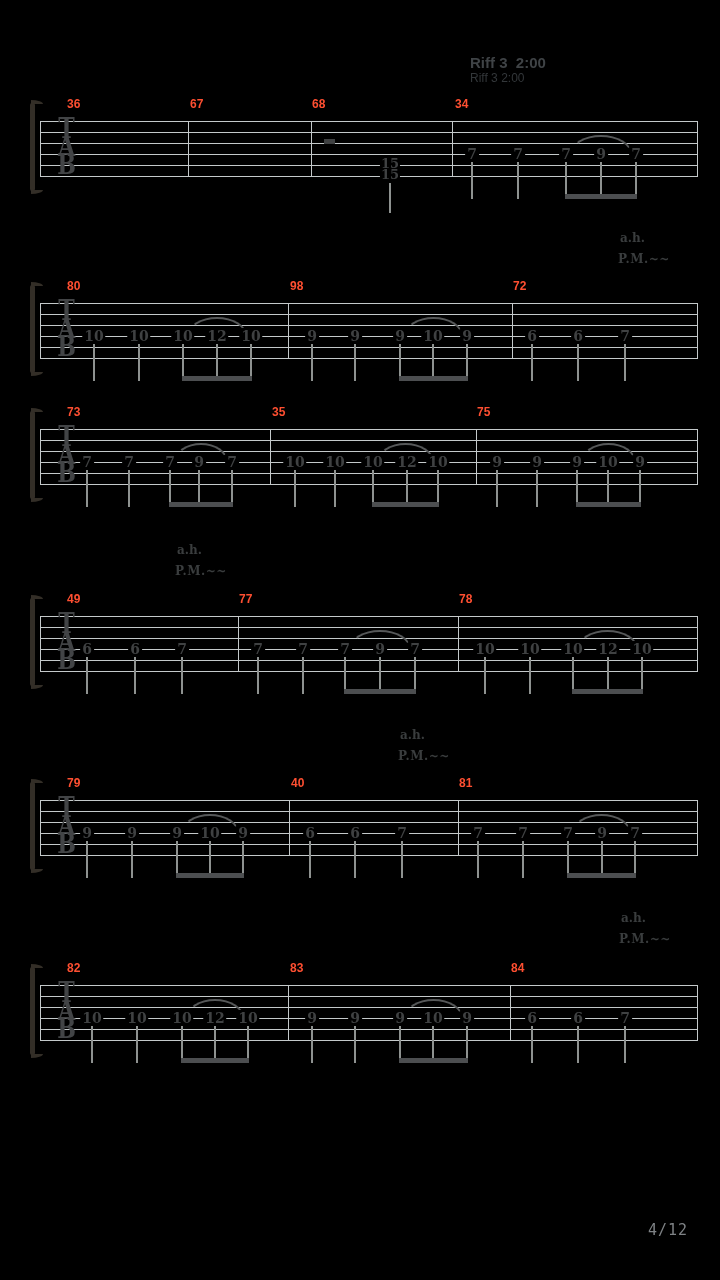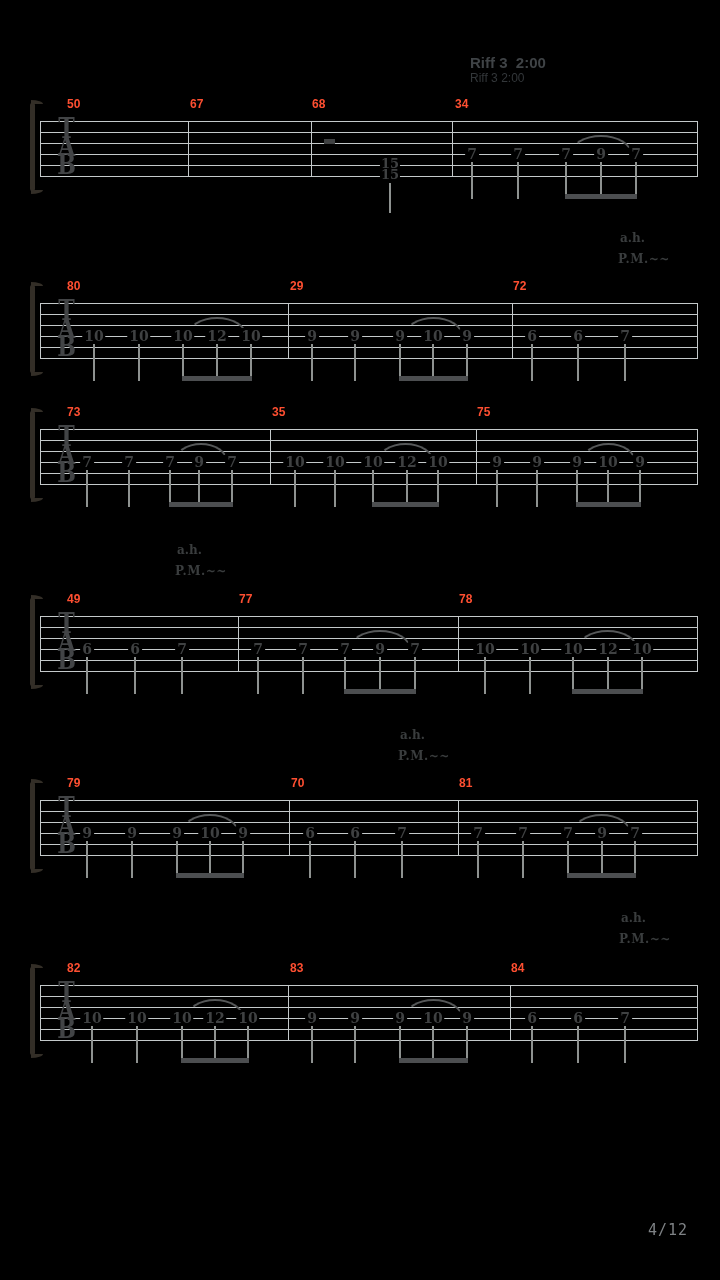--- a/index.html
+++ b/index.html
@@ -27,21 +27,21 @@
       <div style="left: 40px; top: 165px; width: 657px; height: 1px; background: rgb(196, 201, 202);"></div>
       <div style="left: 40px; top: 176px; width: 657px; height: 1px; background: rgb(196, 201, 202);"></div>
       <div style="left: 40px; top: 121px; width: 1px; height: 56px; background: rgb(196, 201, 202);"></div>
       <div style="left: 188px; top: 121px; width: 1px; height: 56px; background: rgb(196, 201, 202);"></div>
       <div style="left: 311px; top: 121px; width: 1px; height: 56px; background: rgb(196, 201, 202);"></div>
       <div style="left: 452px; top: 121px; width: 1px; height: 56px; background: rgb(196, 201, 202);"></div>
       <div style="left: 697px; top: 121px; width: 1px; height: 56px; background: rgb(196, 201, 202);"></div>
       <div style="left: 53px; top: 117px; width: 27px; text-align: center; font: 700 27px / 23px &quot;DejaVu Serif&quot;, serif; color: rgb(66, 68, 70); transform: scale(0.82, 1);">T</div>
       <div style="left: 53px; top: 135px; width: 27px; text-align: center; font: 700 27px / 23px &quot;DejaVu Serif&quot;, serif; color: rgb(66, 68, 70); transform: scale(0.82, 1);">A</div>
       <div style="left: 53px; top: 153px; width: 27px; text-align: center; font: 700 27px / 23px &quot;DejaVu Serif&quot;, serif; color: rgb(66, 68, 70); transform: scale(0.82, 1);">B</div>
-      <div style="left: 67px; top: 97px; font: 700 12px &quot;Liberation Sans&quot;, sans-serif; color: rgb(254, 79, 49);">50</div>
+      <div style="left: 67px; top: 97px; font: 700 12px &quot;Liberation Sans&quot;, sans-serif; color: rgb(254, 79, 49);">36</div>
       <div style="left: 190px; top: 97px; font: 700 12px &quot;Liberation Sans&quot;, sans-serif; color: rgb(254, 79, 49);">67</div>
       <div style="left: 312px; top: 97px; font: 700 12px &quot;Liberation Sans&quot;, sans-serif; color: rgb(254, 79, 49);">68</div>
       <div style="left: 324px; top: 139px; width: 11px; height: 5px; background: rgb(63, 65, 66);"></div>
       <div style="left: 389px; top: 183px; width: 2px; height: 30px; background: rgb(142, 146, 144);"></div>
       <div style="left: 390px; top: 158px; transform: translateX(-50%); font: 700 13px / 11px &quot;DejaVu Serif&quot;, serif; color: rgb(63, 65, 66); background: rgb(0, 0, 0); padding: 0px 1px; z-index: 3;">15</div>
       <div style="left: 390px; top: 169px; transform: translateX(-50%); font: 700 13px / 11px &quot;DejaVu Serif&quot;, serif; color: rgb(63, 65, 66); background: rgb(0, 0, 0); padding: 0px 1px; z-index: 3;">15</div>
       <div style="left: 455px; top: 97px; font: 700 12px &quot;Liberation Sans&quot;, sans-serif; color: rgb(254, 79, 49);">34</div>
       <div style="left: 471px; top: 162px; width: 2px; height: 37px; background: rgb(142, 146, 144);"></div>
       <div style="left: 472px; top: 146px; transform: translateX(-50%); font: 700 14px / 16px &quot;DejaVu Serif&quot;, serif; color: rgb(63, 65, 66); background: rgb(0, 0, 0); padding: 0px 2px; z-index: 3;">7</div>
       <div style="left: 517px; top: 162px; width: 2px; height: 37px; background: rgb(142, 146, 144);"></div>
@@ -76,21 +76,21 @@
       <div style="left: 138px; top: 344px; width: 2px; height: 37px; background: rgb(142, 146, 144);"></div>
       <div style="left: 139px; top: 328px; transform: translateX(-50%); font: 700 14px / 16px &quot;DejaVu Serif&quot;, serif; color: rgb(63, 65, 66); background: rgb(0, 0, 0); padding: 0px 2px; z-index: 3;">10</div>
       <div style="left: 182px; top: 344px; width: 2px; height: 37px; background: rgb(142, 146, 144);"></div>
       <div style="left: 183px; top: 328px; transform: translateX(-50%); font: 700 14px / 16px &quot;DejaVu Serif&quot;, serif; color: rgb(63, 65, 66); background: rgb(0, 0, 0); padding: 0px 2px; z-index: 3;">10</div>
       <div style="left: 216px; top: 344px; width: 2px; height: 37px; background: rgb(142, 146, 144);"></div>
       <div style="left: 217px; top: 328px; transform: translateX(-50%); font: 700 14px / 16px &quot;DejaVu Serif&quot;, serif; color: rgb(63, 65, 66); background: rgb(0, 0, 0); padding: 0px 2px; z-index: 3;">12</div>
       <div style="left: 250px; top: 344px; width: 2px; height: 37px; background: rgb(142, 146, 144);"></div>
       <div style="left: 251px; top: 328px; transform: translateX(-50%); font: 700 14px / 16px &quot;DejaVu Serif&quot;, serif; color: rgb(63, 65, 66); background: rgb(0, 0, 0); padding: 0px 2px; z-index: 3;">10</div>
       <div style="left: 187px; top: 317px; width: 56px; height: 15px; border-width: 2px; border-style: solid; border-color: rgb(86, 88, 89) transparent transparent; border-image: initial; border-radius: 50% / 100% 100% 0px 0px; z-index: 2;"></div>
       <div style="left: 182px; top: 376px; width: 70px; height: 5px; background: rgb(76, 78, 80);"></div>
-      <div style="left: 290px; top: 279px; font: 700 12px &quot;Liberation Sans&quot;, sans-serif; color: rgb(254, 79, 49);">29</div>
+      <div style="left: 290px; top: 279px; font: 700 12px &quot;Liberation Sans&quot;, sans-serif; color: rgb(254, 79, 49);">98</div>
       <div style="left: 311px; top: 344px; width: 2px; height: 37px; background: rgb(142, 146, 144);"></div>
       <div style="left: 312px; top: 328px; transform: translateX(-50%); font: 700 14px / 16px &quot;DejaVu Serif&quot;, serif; color: rgb(63, 65, 66); background: rgb(0, 0, 0); padding: 0px 2px; z-index: 3;">9</div>
       <div style="left: 354px; top: 344px; width: 2px; height: 37px; background: rgb(142, 146, 144);"></div>
       <div style="left: 355px; top: 328px; transform: translateX(-50%); font: 700 14px / 16px &quot;DejaVu Serif&quot;, serif; color: rgb(63, 65, 66); background: rgb(0, 0, 0); padding: 0px 2px; z-index: 3;">9</div>
       <div style="left: 399px; top: 344px; width: 2px; height: 37px; background: rgb(142, 146, 144);"></div>
       <div style="left: 400px; top: 328px; transform: translateX(-50%); font: 700 14px / 16px &quot;DejaVu Serif&quot;, serif; color: rgb(63, 65, 66); background: rgb(0, 0, 0); padding: 0px 2px; z-index: 3;">9</div>
       <div style="left: 432px; top: 344px; width: 2px; height: 37px; background: rgb(142, 146, 144);"></div>
       <div style="left: 433px; top: 328px; transform: translateX(-50%); font: 700 14px / 16px &quot;DejaVu Serif&quot;, serif; color: rgb(63, 65, 66); background: rgb(0, 0, 0); padding: 0px 2px; z-index: 3;">10</div>
       <div style="left: 466px; top: 344px; width: 2px; height: 37px; background: rgb(142, 146, 144);"></div>
       <div style="left: 467px; top: 328px; transform: translateX(-50%); font: 700 14px / 16px &quot;DejaVu Serif&quot;, serif; color: rgb(63, 65, 66); background: rgb(0, 0, 0); padding: 0px 2px; z-index: 3;">9</div>
@@ -229,21 +229,21 @@
       <div style="left: 131px; top: 841px; width: 2px; height: 37px; background: rgb(142, 146, 144);"></div>
       <div style="left: 132px; top: 825px; transform: translateX(-50%); font: 700 14px / 16px &quot;DejaVu Serif&quot;, serif; color: rgb(63, 65, 66); background: rgb(0, 0, 0); padding: 0px 2px; z-index: 3;">9</div>
       <div style="left: 176px; top: 841px; width: 2px; height: 37px; background: rgb(142, 146, 144);"></div>
       <div style="left: 177px; top: 825px; transform: translateX(-50%); font: 700 14px / 16px &quot;DejaVu Serif&quot;, serif; color: rgb(63, 65, 66); background: rgb(0, 0, 0); padding: 0px 2px; z-index: 3;">9</div>
       <div style="left: 209px; top: 841px; width: 2px; height: 37px; background: rgb(142, 146, 144);"></div>
       <div style="left: 210px; top: 825px; transform: translateX(-50%); font: 700 14px / 16px &quot;DejaVu Serif&quot;, serif; color: rgb(63, 65, 66); background: rgb(0, 0, 0); padding: 0px 2px; z-index: 3;">10</div>
       <div style="left: 242px; top: 841px; width: 2px; height: 37px; background: rgb(142, 146, 144);"></div>
       <div style="left: 243px; top: 825px; transform: translateX(-50%); font: 700 14px / 16px &quot;DejaVu Serif&quot;, serif; color: rgb(63, 65, 66); background: rgb(0, 0, 0); padding: 0px 2px; z-index: 3;">9</div>
       <div style="left: 181px; top: 814px; width: 54px; height: 15px; border-width: 2px; border-style: solid; border-color: rgb(86, 88, 89) transparent transparent; border-image: initial; border-radius: 50% / 100% 100% 0px 0px; z-index: 2;"></div>
       <div style="left: 176px; top: 873px; width: 68px; height: 5px; background: rgb(76, 78, 80);"></div>
-      <div style="left: 291px; top: 776px; font: 700 12px &quot;Liberation Sans&quot;, sans-serif; color: rgb(254, 79, 49);">70</div>
+      <div style="left: 291px; top: 776px; font: 700 12px &quot;Liberation Sans&quot;, sans-serif; color: rgb(254, 79, 49);">40</div>
       <div style="left: 309px; top: 841px; width: 2px; height: 37px; background: rgb(142, 146, 144);"></div>
       <div style="left: 310px; top: 825px; transform: translateX(-50%); font: 700 14px / 16px &quot;DejaVu Serif&quot;, serif; color: rgb(63, 65, 66); background: rgb(0, 0, 0); padding: 0px 2px; z-index: 3;">6</div>
       <div style="left: 354px; top: 841px; width: 2px; height: 37px; background: rgb(142, 146, 144);"></div>
       <div style="left: 355px; top: 825px; transform: translateX(-50%); font: 700 14px / 16px &quot;DejaVu Serif&quot;, serif; color: rgb(63, 65, 66); background: rgb(0, 0, 0); padding: 0px 2px; z-index: 3;">6</div>
       <div style="left: 401px; top: 841px; width: 2px; height: 37px; background: rgb(142, 146, 144);"></div>
       <div style="left: 402px; top: 825px; transform: translateX(-50%); font: 700 14px / 16px &quot;DejaVu Serif&quot;, serif; color: rgb(63, 65, 66); background: rgb(0, 0, 0); padding: 0px 2px; z-index: 3;">7</div>
       <div style="left: 459px; top: 776px; font: 700 12px &quot;Liberation Sans&quot;, sans-serif; color: rgb(254, 79, 49);">81</div>
       <div style="left: 477px; top: 841px; width: 2px; height: 37px; background: rgb(142, 146, 144);"></div>
       <div style="left: 478px; top: 825px; transform: translateX(-50%); font: 700 14px / 16px &quot;DejaVu Serif&quot;, serif; color: rgb(63, 65, 66); background: rgb(0, 0, 0); padding: 0px 2px; z-index: 3;">7</div>
       <div style="left: 522px; top: 841px; width: 2px; height: 37px; background: rgb(142, 146, 144);"></div>

